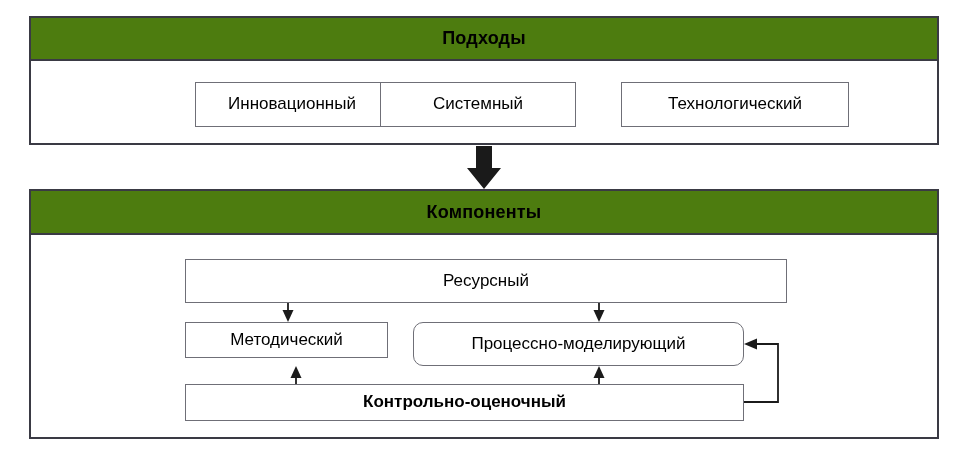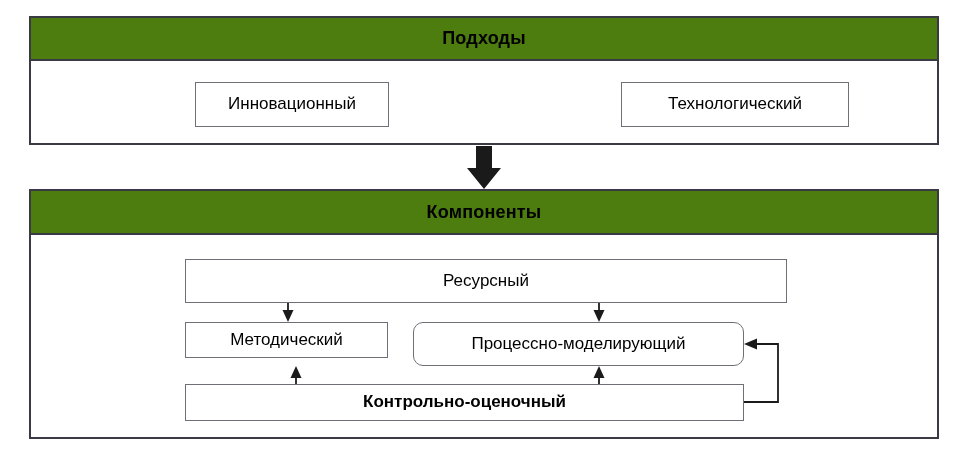--- a/index.html
+++ b/index.html
@@ -127,20 +127,23 @@
 <div id="canvas">
 
   <div class="panel" id="panel-approaches">
     <div class="panel-header">Подходы</div>
   </div>
 
   <div class="node" id="node-innovacionnyy">
     <span>Инновационный</span>
   </div>
 
+  <div class="node" id="node-sistemnyy">
+    <span>Системный</span>
+  </div>
 
   <div class="node" id="node-tehnologicheskiy">
     <span>Технологический</span>
   </div>
 
   <div class="panel" id="panel-components">
     <div class="panel-header">Компоненты</div>
   </div>
 
   <div class="node" id="node-resursnyy">

